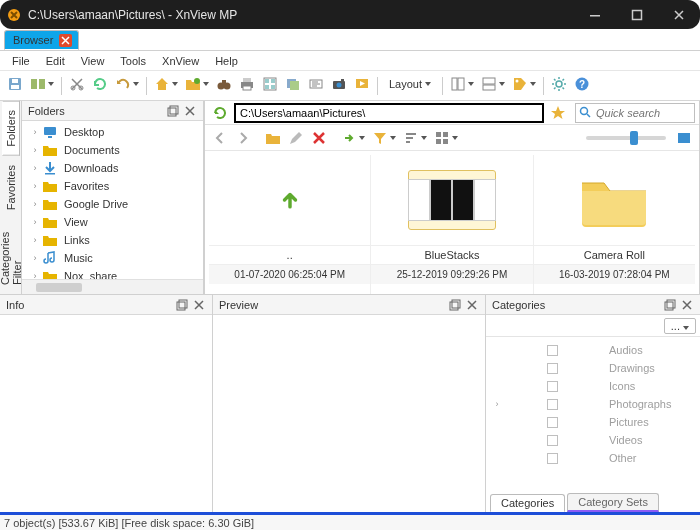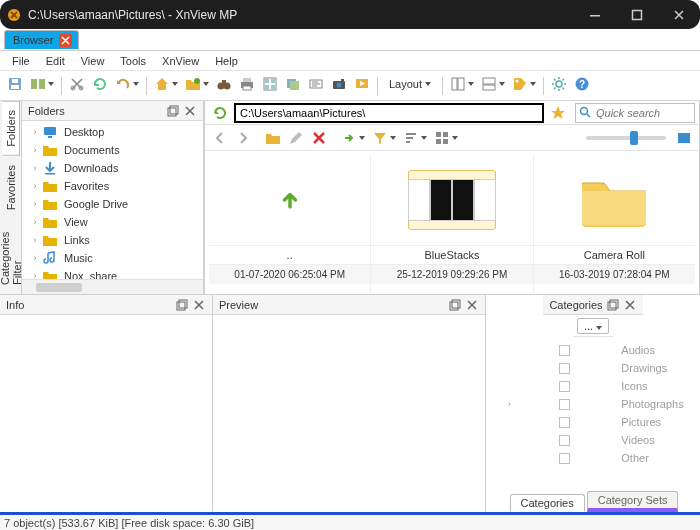--- a/index.html
+++ b/index.html
@@ -214,21 +214,21 @@
   }
   .cat-list .cat-item .exp2{ width:10px; text-align:center; margin-left:-12px; margin-right:0; color:#999; font-size:9px;}
   .cat-footer{
     height:22px; display:flex; align-items:flex-end;
     padding-left:4px;
   }
   .cat-tab{
     padding:2px 10px; border:1px solid #bbb; border-bottom:1px solid #fff;
     border-radius:3px 3px 0 0; background:#fff; margin-right:2px; font-size:11px;
   }
-  .cat-tab.inactive{ background:#f4f4f4; border-bottom:4px solid #8b5cf6; color:#666;}
+  .cat-tab.inactive{ background:#f4f4f4; border-bottom:2px solid #8b5cf6; color:#666;}
 
   .statusbar{
     height:18px; border-top:3px solid #1d4ed8;
     display:flex; align-items:center; padding:0 4px;
     font-size:11px; color:#444; background:#f7f7f7;
   }
 
   .bordered-right { border-right:1px solid #d0d0d0; }
 </style>
 </head>
@@ -695,21 +695,21 @@
         </span>
       <span class="pbtn">
           <svg class="icon12" viewBox="0 0 12 12">
             <path d="M2 2 L10 10 M10 2 L2 10" stroke="#666" stroke-width="1.5"></path>
           </svg>
         </span>
     </div>
     <div class="body"></div>
   </div>
 
-  <div class="col" style="width:214px;align-items:center;">
+  <div class="col" style="width:214px;">
     <div class="panel-title">
       <span class="grow">Categories</span>
       <span class="pbtn">
           <svg class="icon12" viewBox="0 0 12 12">
             <rect x="1" y="3" width="8" height="8" fill="none" stroke="#666"></rect>
             <rect x="3" y="1" width="8" height="8" fill="none" stroke="#666"></rect>
           </svg>
         </span>
       <span class="pbtn">
           <svg class="icon12" viewBox="0 0 12 12">

